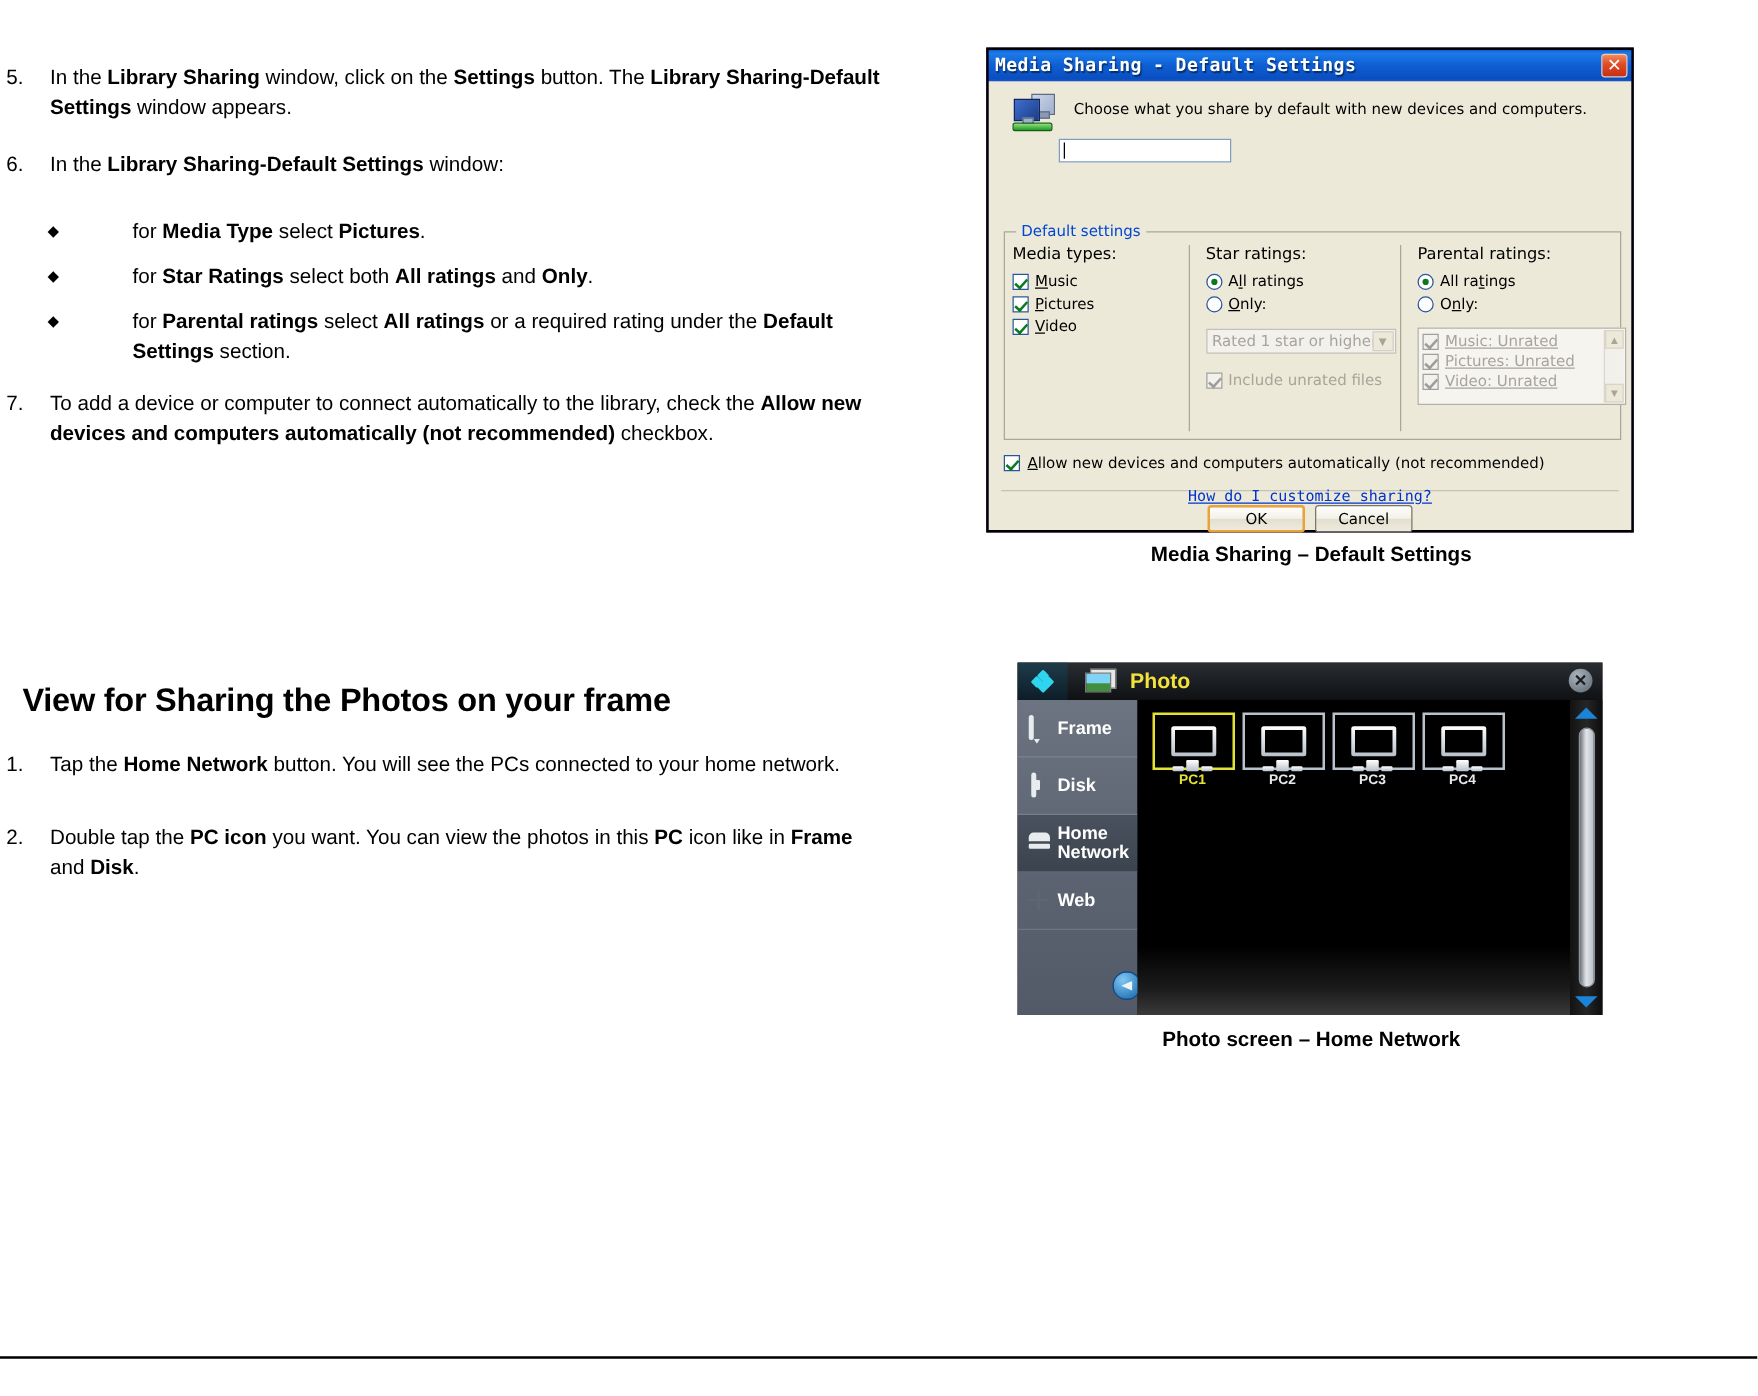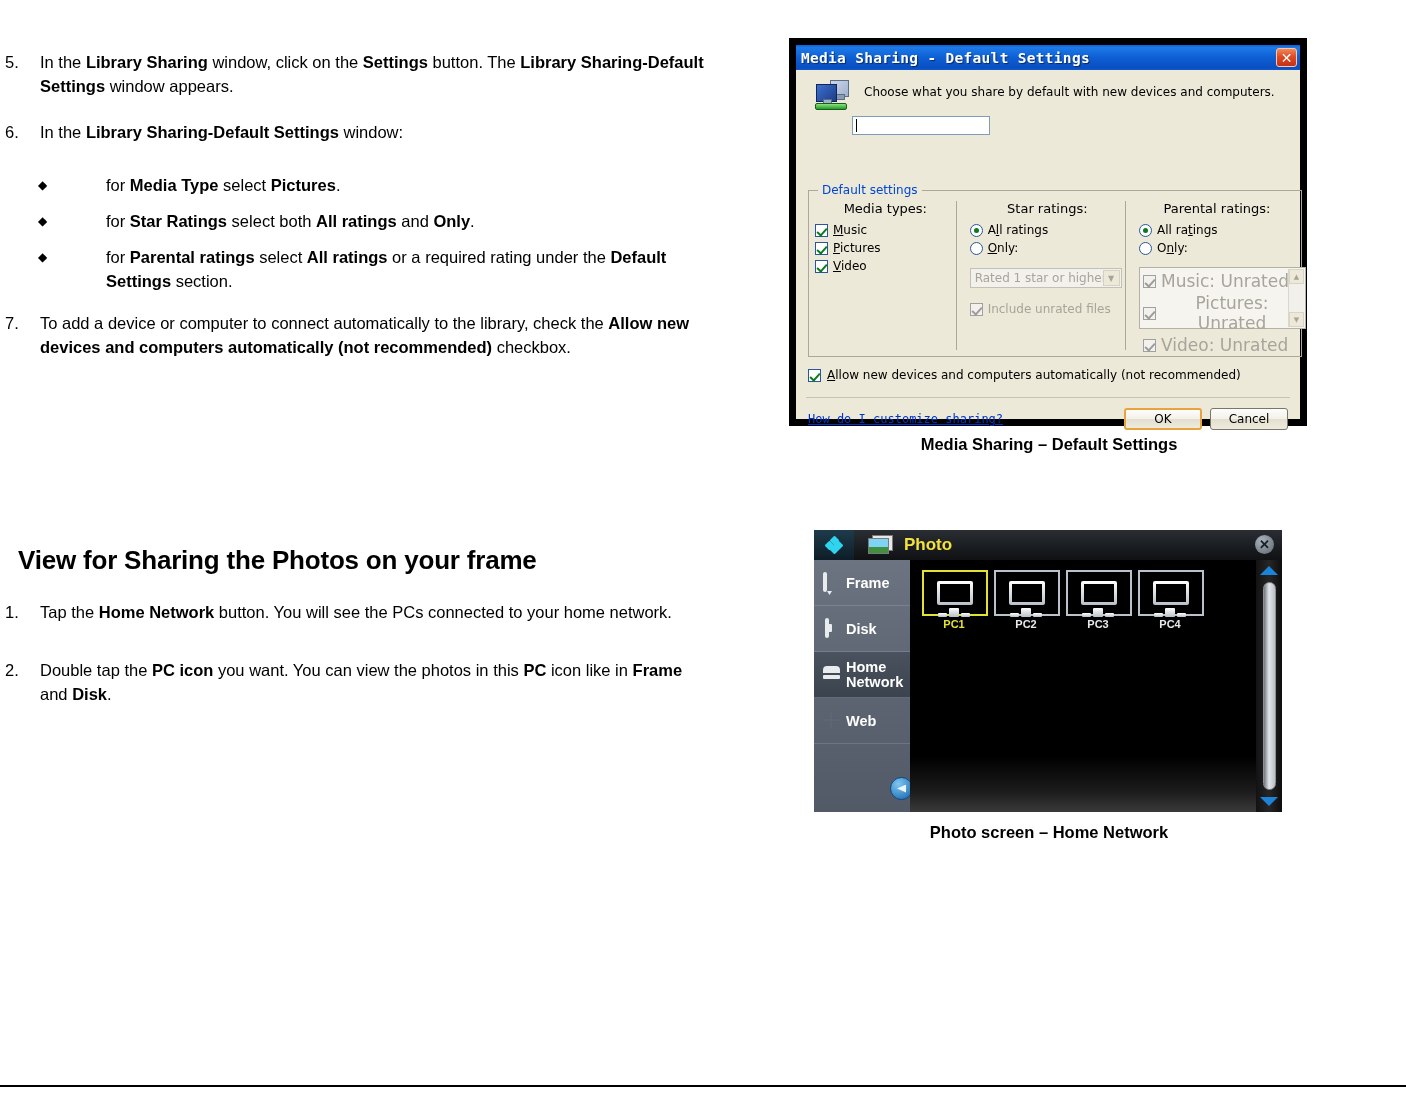--- a/index.html
+++ b/index.html
@@ -78,25 +78,24 @@
     font-weight: bold;
   }
 
   
   .xp-dialog {
     position: absolute;
     left: 789px;
     top: 38px;
     width: 518px;
     height: 388px;
-    border: 7px solid #000000;
+    border: 2px solid #000000;
     box-sizing: border-box;
     background: #4c1d95;
     font-family: "DejaVu Sans", sans-serif;
-    text-align: center;
   }
   .xp-titlebar {
     height: 25px;
     background: linear-gradient(to bottom, #0a5fd5 0%, #1d7ae8 10%, #0e5fd4 50%, #0a4ec0 92%, #0c5bd0 100%);
     display: flex;
     align-items: center;
     padding: 0 3px 0 5px;
     box-sizing: border-box;
     position: relative;
   }
@@ -313,22 +312,23 @@
     width: 167px;
     height: 62px;
     background: #f5f4ef;
     border: 1px solid #b4b0a6;
     box-sizing: border-box;
     position: relative;
     padding: 3px 2px 2px 3px;
   }
   .xp-listbox .lrow {
     display: flex; align-items: center; gap: 5px;
-    font-size: 17px; color: #a8a49a;
+    font-size: 12px; color: #a8a49a;
     margin-bottom: 2px;
+    text-decoration: underline;
   }
   .lb-scroll {
     position: absolute;
     right: 1px; top: 1px; bottom: 1px;
     width: 15px;
     background: #f1f0ea;
     border-left: 1px solid #dad6cb;
     display: flex;
     flex-direction: column;
     justify-content: space-between;
@@ -357,24 +357,25 @@
     left: 10px;
     right: 10px;
     top: 327px;
     height: 1px;
     background: #c6c2b4;
   }
   .xp-bottom {
     position: absolute;
     left: 12px;
     right: 12px;
-    top: 338px;
+    top: 325px;
     display: flex;
     align-items: center;
     justify-content: space-between;
+    flex-direction: column;
   }
   .xp-link {
     color: #0033cc;
     text-decoration: underline;
     font-family: "DejaVu Sans Mono", monospace;
     font-size: 12px;
     cursor: pointer;
   }
   .xp-btns { display: flex; gap: 8px; }
   .xp-btn {

